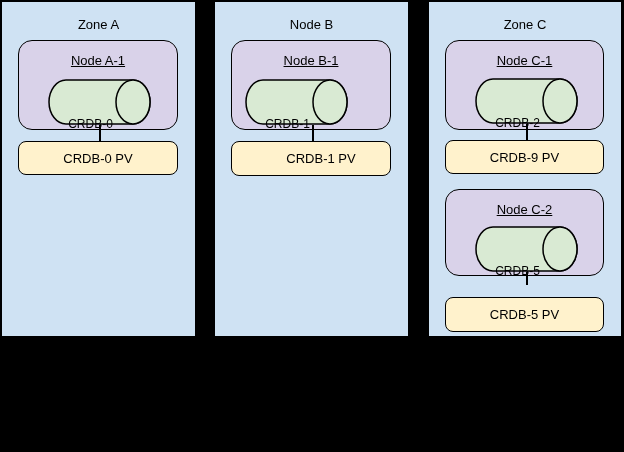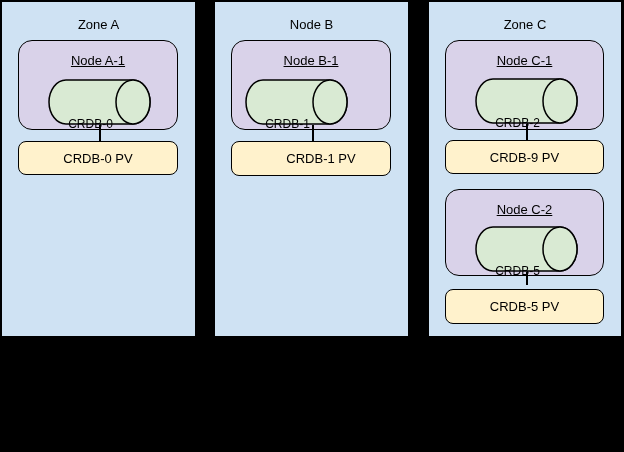--- a/index.html
+++ b/index.html
@@ -175,18 +175,18 @@
     <div class="cyl" style="left:46px; top:224px;">
       <svg viewBox="0 0 103 46">
         <path d="M18,1 H85 A17,22 0 0 1 85,45 H18 A17,22 0 0 1 18,1 Z" style="fill:var(--cylinder-fill,#d9ead3); stroke:var(--border,#000); stroke-width:1.5;"></path>
         <ellipse cx="85" cy="23" rx="17" ry="22" style="fill:var(--cylinder-fill,#d9ead3); stroke:var(--border,#000); stroke-width:1.5;"></ellipse>
       </svg>
       <div class="cyl-label">CRDB-5</div>
     </div>
 
     <div class="connector" style="left:97px; top:270px; height:13px;"></div>
 
-    <div class="pv" style="top:287px; height:35px;text-align:center;">
+    <div class="pv" style="top:295px; height:35px;text-align:center;">
       <span>CRDB-5 PV</span>
     </div>
   </div>
 
 </div>
 
 </body></html>

